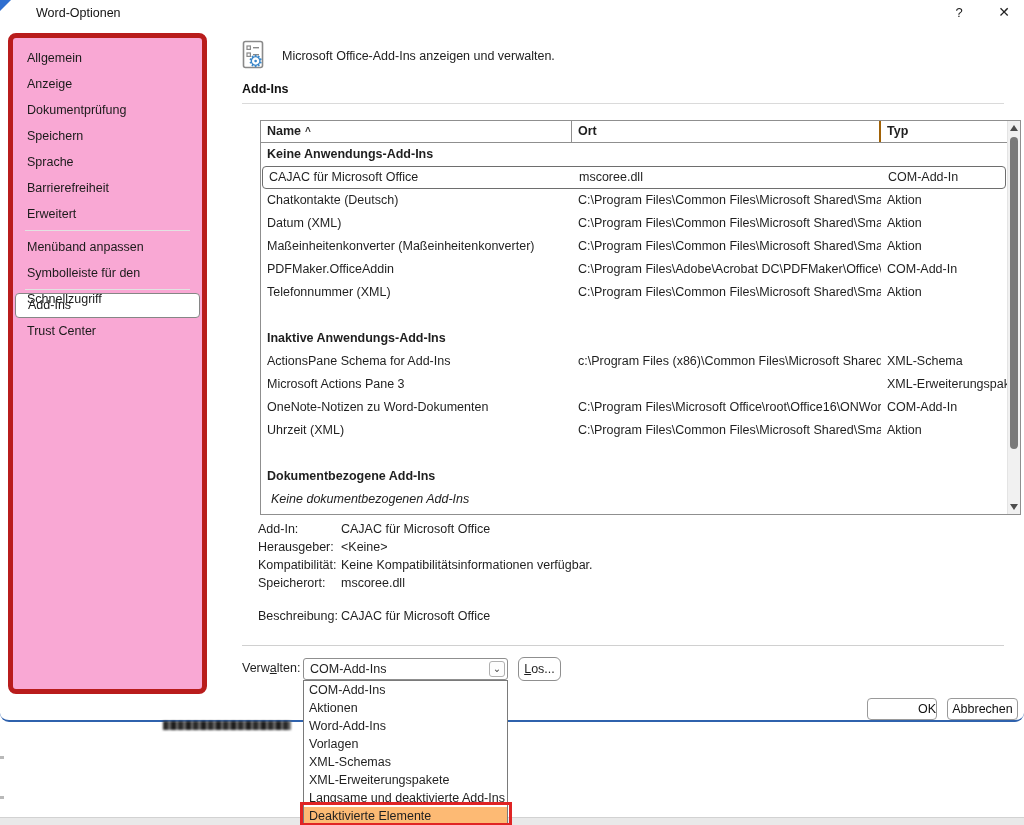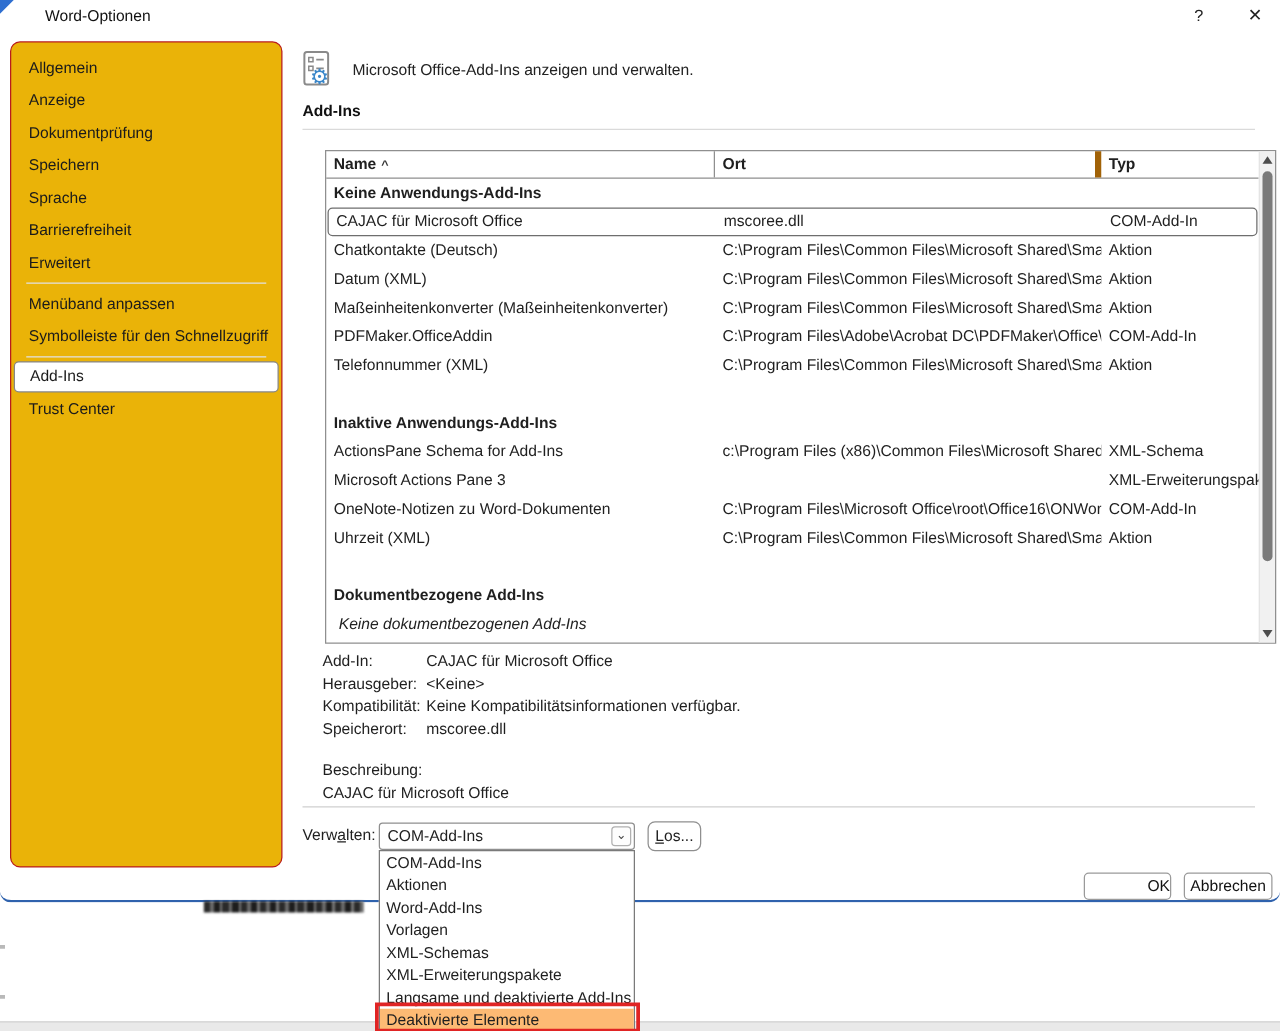--- a/index.html
+++ b/index.html
@@ -23,41 +23,41 @@
   
   .dialog { position:absolute; left:0; top:0; width:1024px; height:722px; background:#fff;
     border-bottom:2px solid #2f62ad; border-radius:0 0 9px 9px; z-index:1; }
   .corner-tri { position:absolute; left:0; top:0; width:0; height:0;
     border-top:11px solid #2f6fd0; border-right:11px solid transparent; z-index:3; }
   .win-title { position:absolute; left:36px; top:6px; font-size:12.5px; color:#111; }
   .win-help  { position:absolute; left:949px; top:5px; width:20px; text-align:center; font-size:13px; color:#222; cursor:default; }
   .win-close { position:absolute; left:993px; top:4px; width:22px; text-align:center; font-size:14px; color:#222; cursor:default; }
 
   
-  .sidebar { position:absolute; left:8px; top:33px; width:218px; height:661px;
-    background:#eab308; border:1px solid #b91c1c; border-radius:8px; padding-top:7px; }
+  .sidebar { position:absolute; left:8px; top:33px; width:199px; height:661px;
+    background:#f9a8d4; border:5px solid #b91c1c; border-radius:8px; padding-top:7px; }
   .side-item { height:26px; line-height:26px; padding-left:12px; margin:0 2px; color:#1b1b1b; cursor:default; }
   .side-item.selected { background:#fff; border:1px solid #868686; border-radius:4px; height:25px; line-height:23px; }
   .side-div { height:1px; background:#e2e2e2; margin:3px 12px; }
 
   
   .hdr-icon { position:absolute; left:242px; top:40px; width:30px; height:33px; }
   .hdr-icon svg { position:absolute; left:0; top:0; }
   .hdr-gear { position:absolute; left:6px; top:13px; font-size:17px; color:#3b87c9; line-height:17px; }
   .hdr-text { position:absolute; left:282px; top:49px; color:#222; }
   .addins-label { position:absolute; left:242px; top:82px; font-weight:bold; color:#111; }
   .rule1 { position:absolute; left:242px; top:103px; width:762px; height:1px; background:#dadada; }
 
   
   .table { position:absolute; left:242px; top:120px; width:761px; height:395px;
     border:1px solid #8f8f8f; background:#fff;margin-left:18px; }
   .thead { display:flex; height:22px; border-bottom:1px solid #8f8f8f; font-weight:bold; width:746px; }
   .th { padding:3px 0 0 6px; }
   .th-name { width:311px; border-right:1px solid #8f8f8f; }
-  .th-ort  { width:309px; border-right:5px solid #a16207; }
+  .th-ort  { width:309px; border-right:2px solid #a16207; }
   .th-typ  { flex:1; }
   .sortmark { font-size:10px; margin-left:4px; color:#333; }
   .tbody { width:746px; }
   .trow { display:flex; height:23px; line-height:23px; }
   .trow.selected { border:1px solid #6e6e6e; border-radius:4px; margin:0 1px; line-height:21px; }
   .td { overflow:hidden; white-space:nowrap; }
   .td-name { width:311px; padding-left:6px; }
   .trow.selected .td-name { width:310px; }
   .td-ort  { width:309px; padding-left:6px; }
   .td-typ  { flex:1; padding-left:6px; }
@@ -69,21 +69,21 @@
   .sbar { position:absolute; top:0; right:0; bottom:0; width:13px; background:#f1f1f1; border-left:1px solid #e4e4e4; }
   .sb-up { position:absolute; top:4px; left:2px; width:0; height:0;
     border-left:4px solid transparent; border-right:4px solid transparent; border-bottom:6px solid #4d4d4d; }
   .sb-down { position:absolute; bottom:4px; left:2px; width:0; height:0;
     border-left:4px solid transparent; border-right:4px solid transparent; border-top:6px solid #4d4d4d; }
   .sb-thumb { position:absolute; top:16px; left:2px; width:8px; height:312px; background:#7a7a7a; border-radius:4px; }
 
   
   .details { position:absolute; left:258px; top:520px; }
   .d-row { display:flex; height:18px; line-height:18px; }
-  .d-row.gap { margin-top:15px;flex-direction:column; }
+  .d-row.gap { margin-top:15px; }
   .d-label { width:83px; }
   .d-value { white-space:nowrap; }
 
   .rule2 { position:absolute; left:242px; top:645px; width:762px; height:1px; background:#d0d0d0; }
 
   
   .manage-label { position:absolute; left:242px; top:661px; }
   .accel { text-decoration:underline; }
   .combo { position:absolute; left:303px; top:658px; width:205px; height:22px;
     border:1px solid #8f8f8f; border-radius:3px; background:#fff; line-height:20px; padding-left:6px; }

